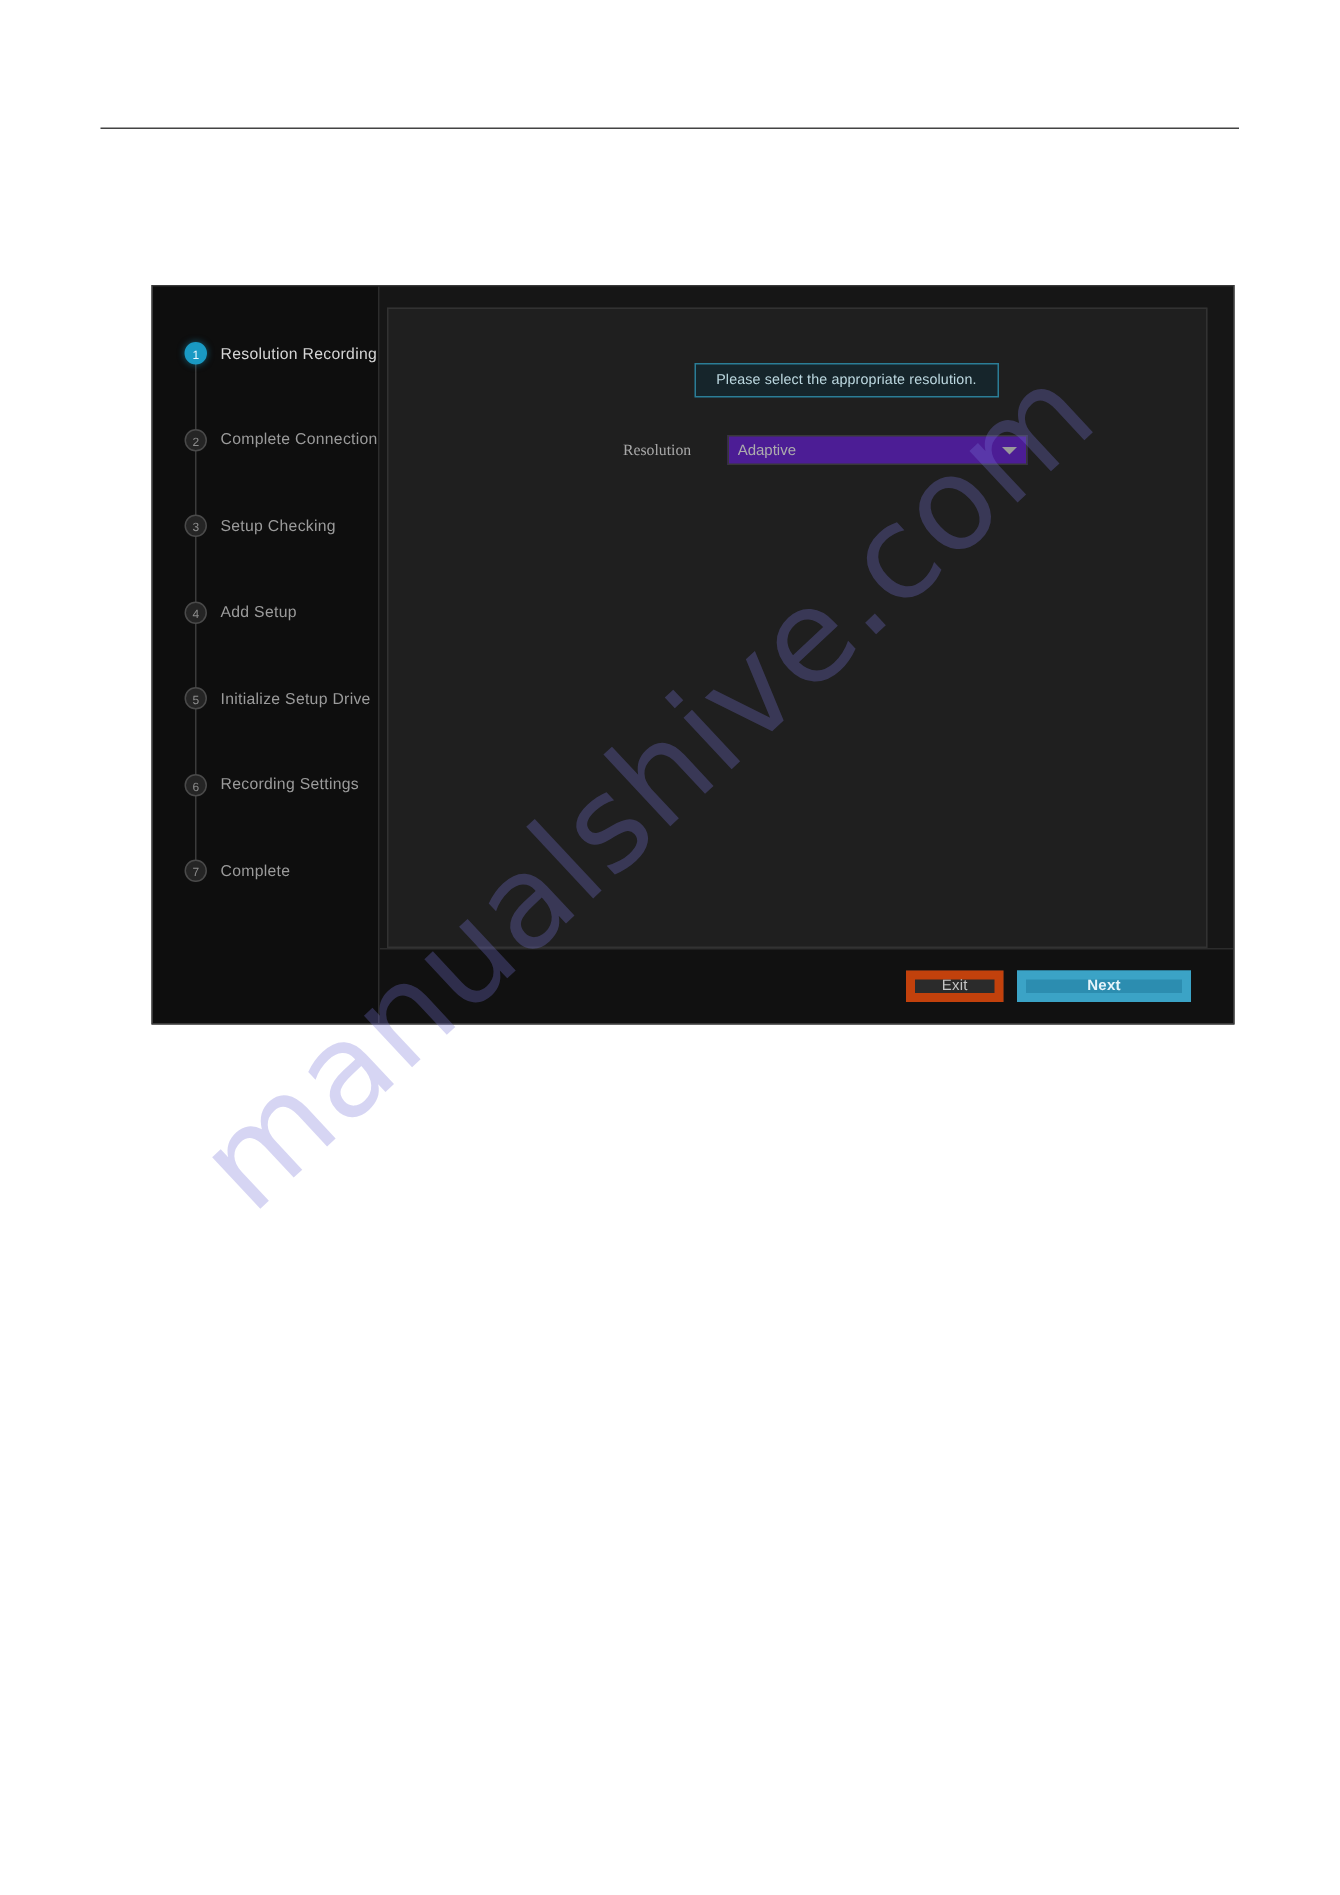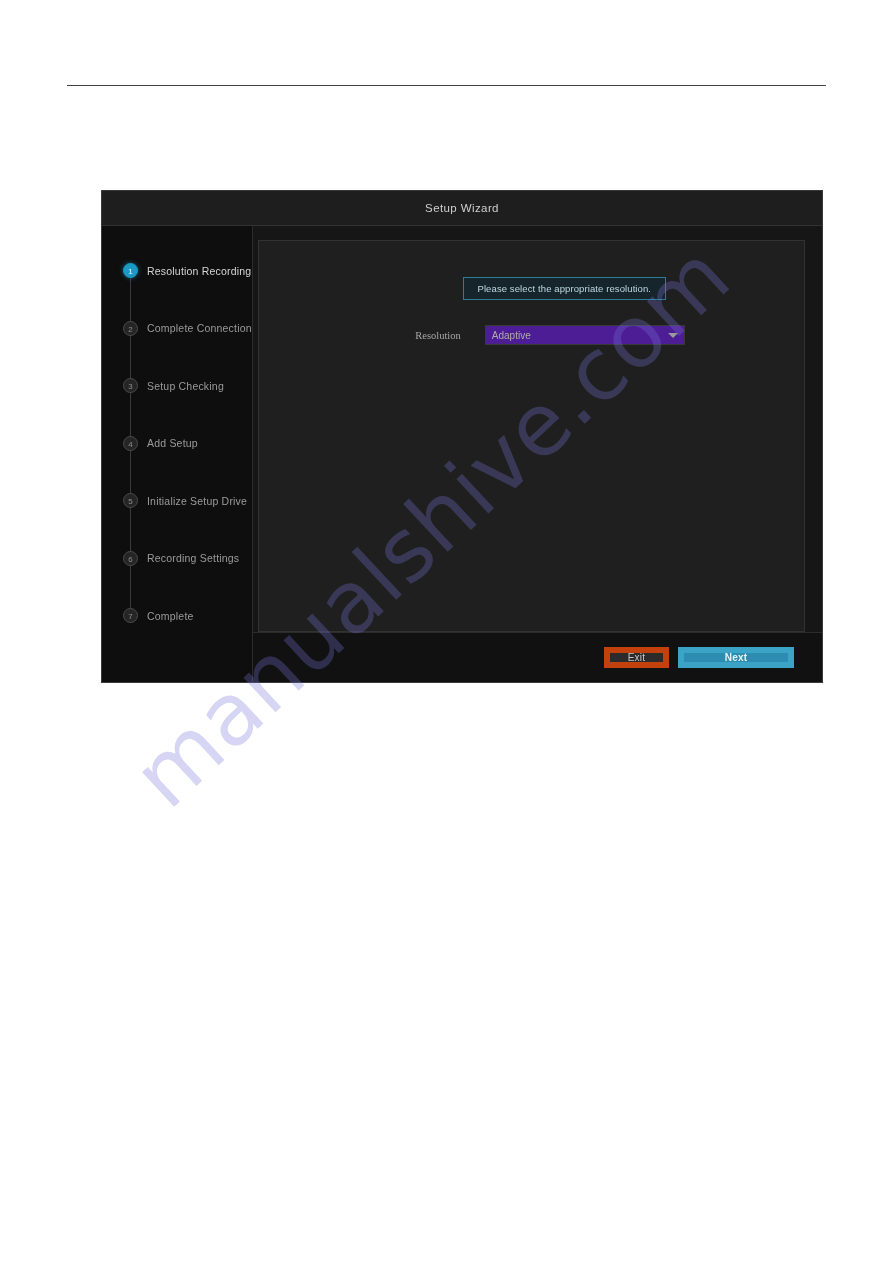--- a/index.html
+++ b/index.html
@@ -262,23 +262,20 @@
     font-weight: bold;
   }
 </style>
 </head>
 <body>
 
 <div class="page-rule"></div>
 
 <div class="dialog">
 
-  <div class="titlebar">
-    <span class="title">Setup Wizard</span>
-  </div>
 
   <div class="dialog-body">
 
     <div class="sidebar">
       <ul class="steps">
 
         <li class="step active">
           <span class="connector"></span>
           <span class="bullet">1</span>
           <span class="step-label">Resolution Recording</span>

